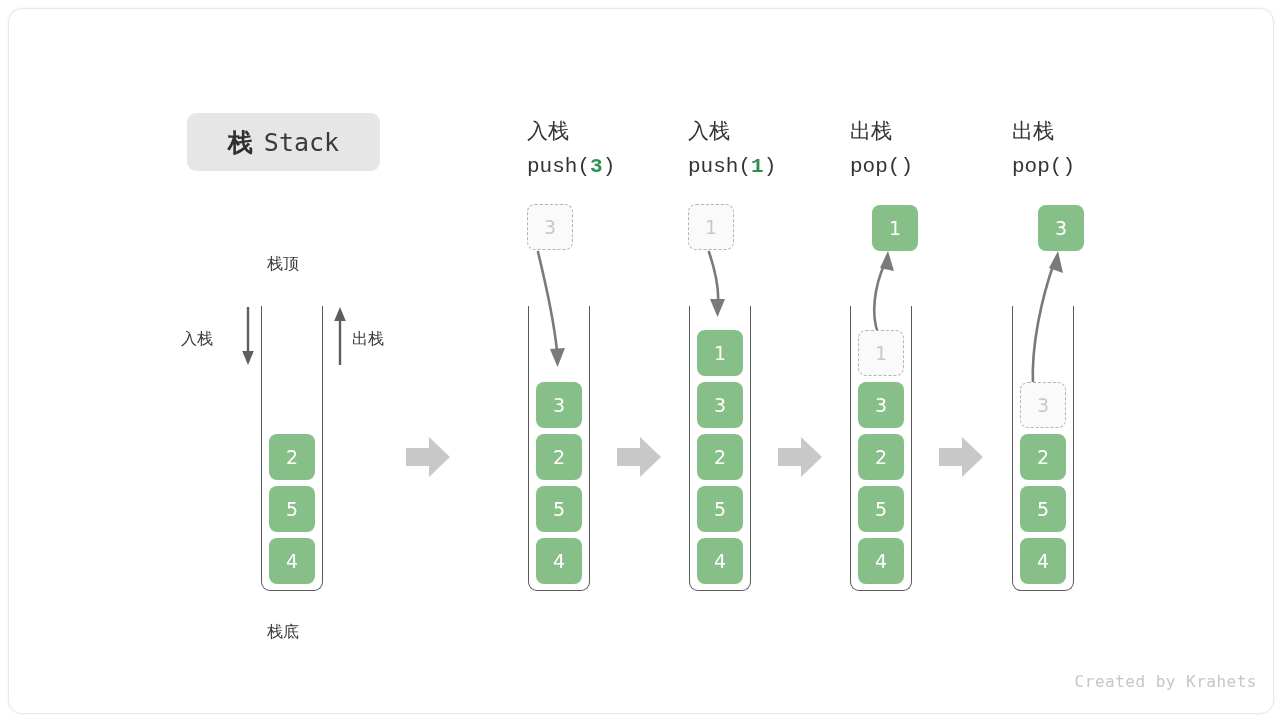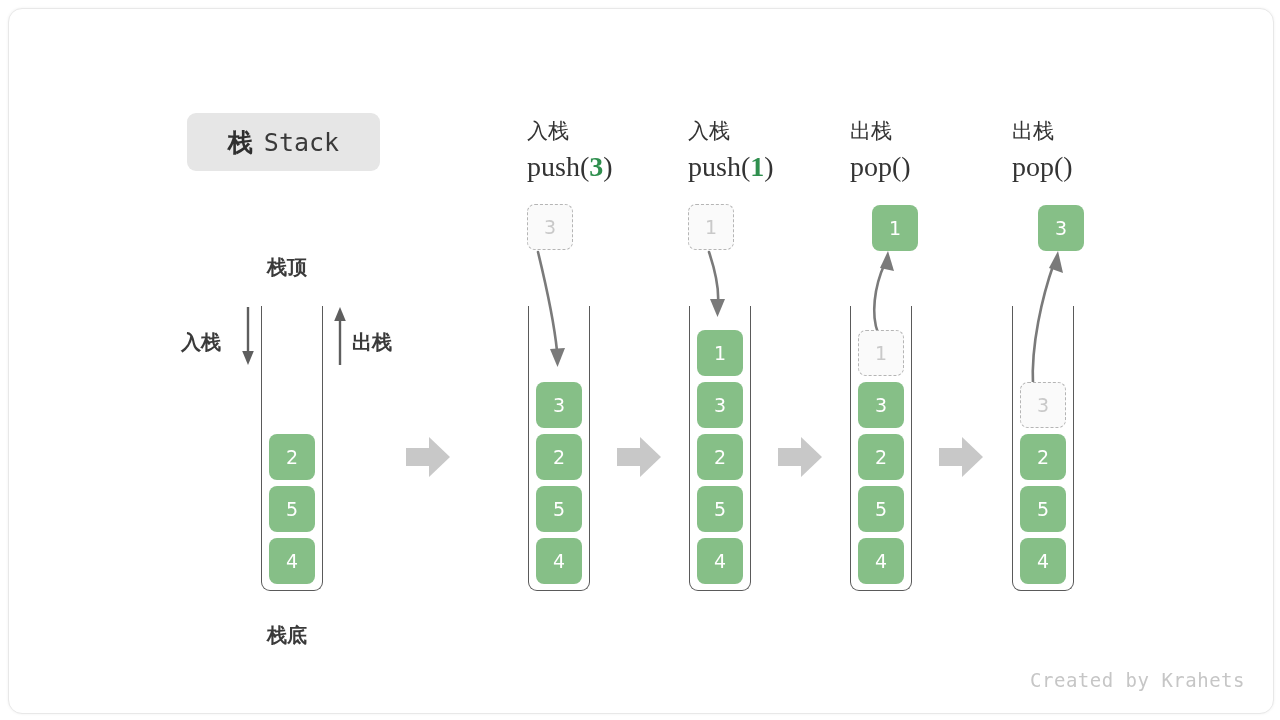--- a/index.html
+++ b/index.html
@@ -49,37 +49,37 @@
   #title-badge .t-en {
     font-family: "DejaVu Sans Mono", monospace;
     font-size: 25px;
     color: #3a3a3a;
     margin-left: 10px;
   }
 
   
   .cap {
     font-family: "DejaVu Sans", sans-serif;
-    font-weight: bold;
-    font-size: 20px;
+    font-weight: normal;
+    font-size: 16px;
     color: #3a3a3a;
     white-space: nowrap;
   }
 
   
   .col-head {
     font-family: "DejaVu Sans", sans-serif;
     font-size: 21px;
     color: #333333;
     line-height: 36px;
     white-space: nowrap;
   }
   .col-head .code {
-    font-family: Liberation Serif, serif;
-    font-size: 28px;
+    font-family: Liberation Mono, monospace;
+    font-size: 21px;
     color: #333333;
   }
   .col-head .num {
     color: #2f8f4e;
     font-weight: bold;
   }
 
   
   .tube {
     width: 62px;
@@ -114,24 +114,24 @@
   }
   .cell.pop-out {
     
   }
 
   
   .block-arrow { overflow: visible; }
 
   
   #watermark {
-    right: 28px;
+    right: 16px;
     bottom: 22px;
     font-family: "DejaVu Sans Mono", monospace;
-    font-size: 19px;
+    font-size: 16px;
     color: #c6c6c6;
     letter-spacing: 0.5px;
   }
   svg { overflow: visible; }
 </style>
 </head>
 <body>
 
 <div id="canvas">
 

